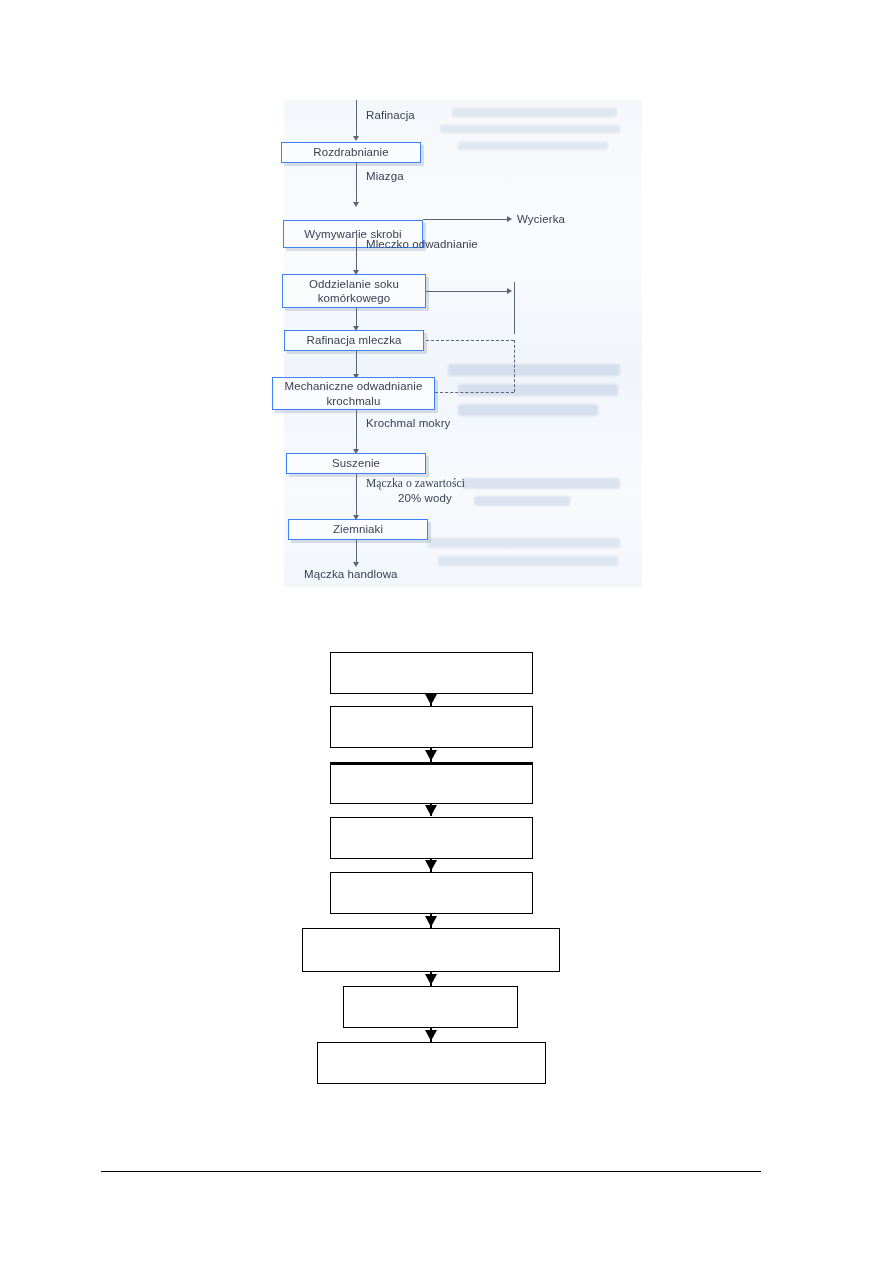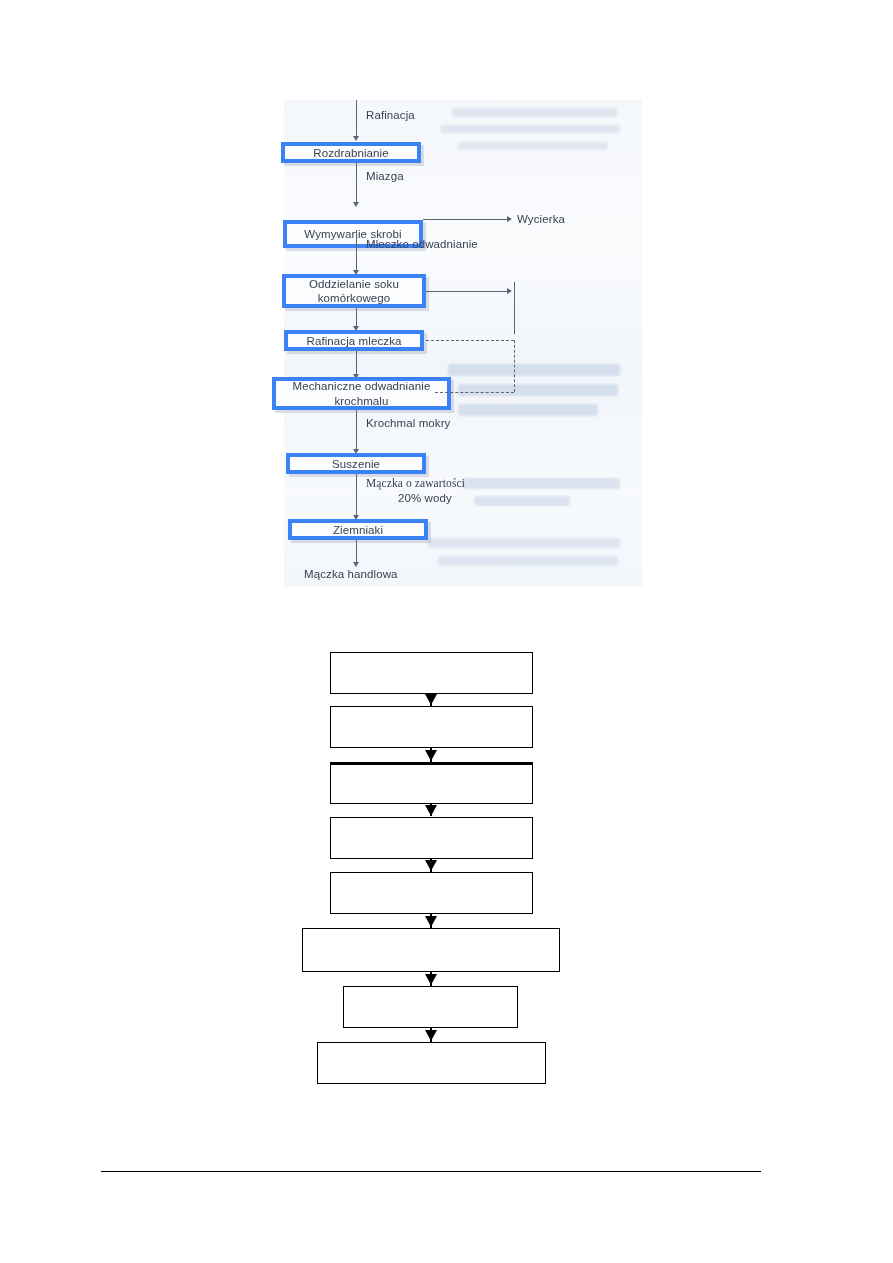--- a/index.html
+++ b/index.html
@@ -44,21 +44,21 @@
     position: absolute;
     background: rgba(206,216,232,0.55);
     border-radius: 3px;
     pointer-events: none;
     filter: blur(1.1px);
   }
 
   .sbox {
     position: absolute;
     box-sizing: border-box;
-    border: 4px solid #3b82f6;
+    border: 1px solid #3b82f6;
     background: #fbfcfe;
     box-shadow: 3px 3px 0 rgba(150,160,180,0.32);
     font-size: 11.5px;
     line-height: 1.22;
     text-align: center;
     color: #3b4053;
     display: flex;
     align-items: center;
     justify-content: center;
     letter-spacing: .1px;
@@ -214,21 +214,21 @@
   <div class="sbox" style="left:22px; top:238px; width:140px; height:21px;">
     <span>Rafinacja mleczka</span>
   </div>
 
   <div class="dashline" style="left:164px; top:248px; width:88px;"></div>
   <div class="dashline-v" style="left:252px; top:248px; height:52px;"></div>
 
   <div class="vline" style="left:94px; top:259px; height:26px;"></div>
   <div class="arrowhead-down" style="left:91px; top:282px;"></div>
 
-  <div class="sbox two-line" style="left:10px; top:285px; width:179px; height:33px; flex-direction:column;">
+  <div class="sbox two-line" style="left:10px; top:285px; width:163px; height:33px; flex-direction:column;">
     <span>Mechaniczne odwadnianie</span>
     <span>krochmalu</span>
   </div>
 
   <div class="dashline" style="left:173px; top:300px; width:79px;"></div>
 
   <div class="vline" style="left:94px; top:318px; height:42px;"></div>
   <div class="arrowhead-down" style="left:91px; top:357px;"></div>
   <div class="flowlabel" style="left:104px; top:325px;">Krochmal mokry</div>
 

